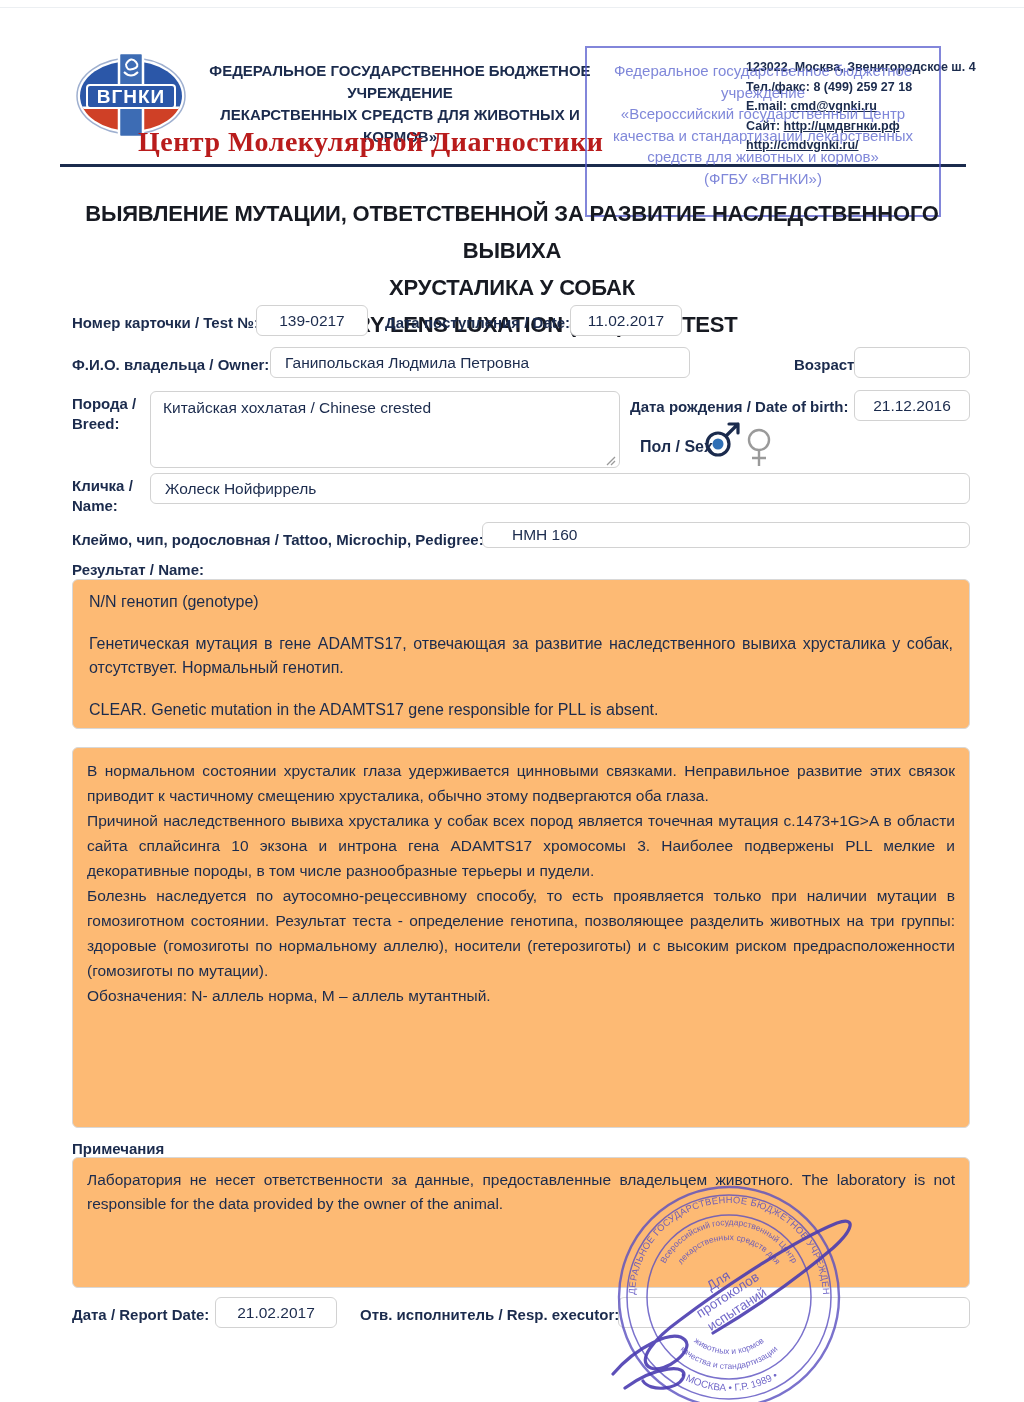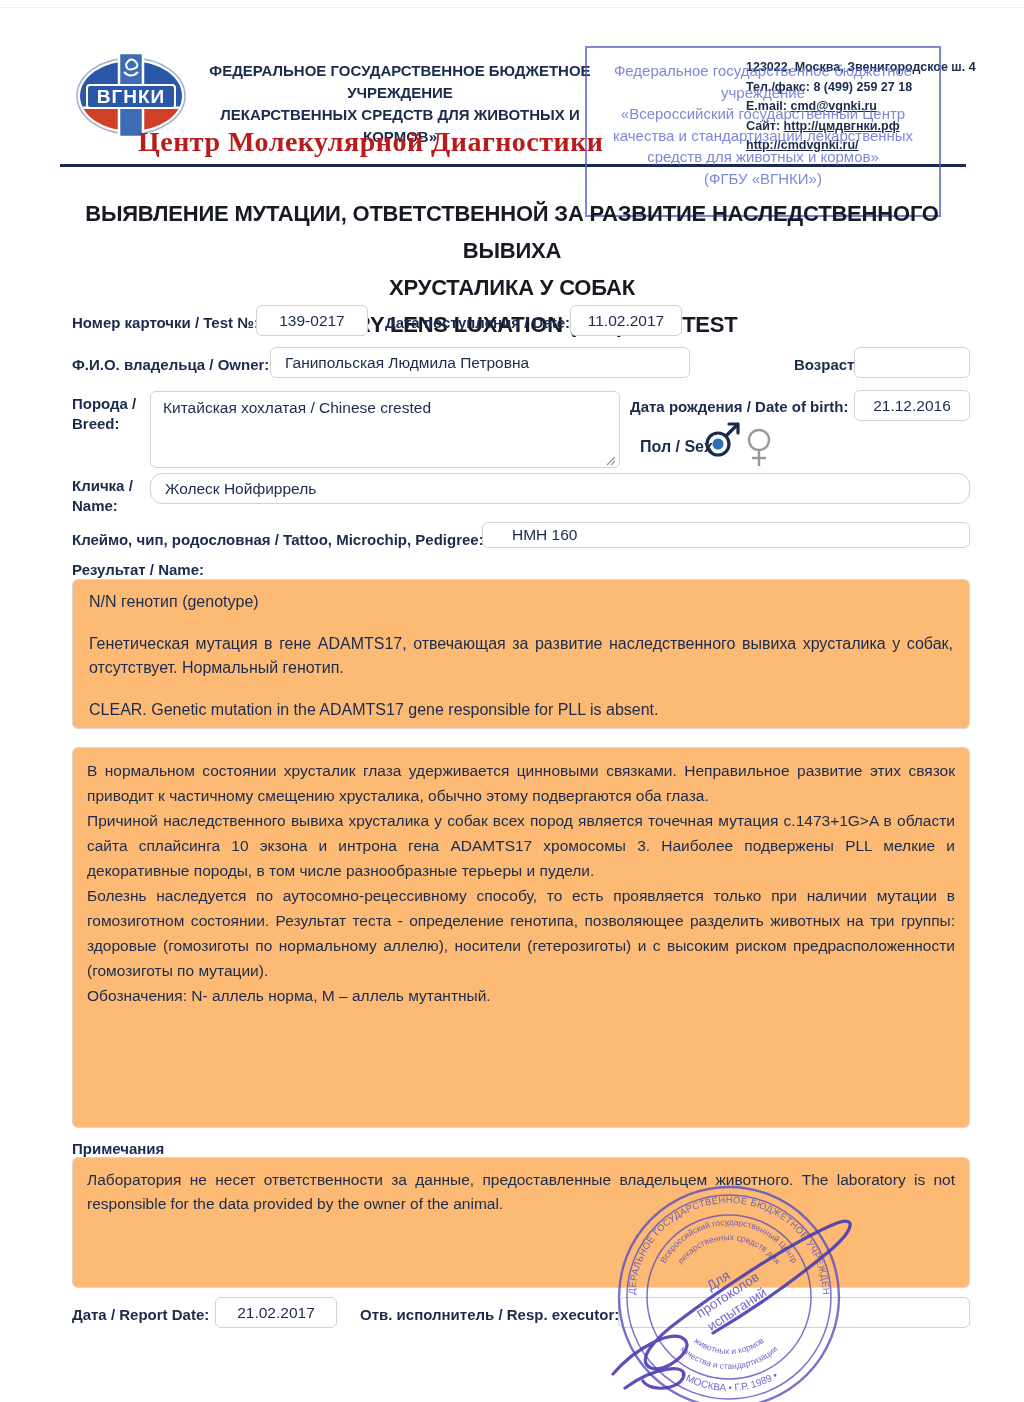--- a/index.html
+++ b/index.html
@@ -130,21 +130,21 @@
   </svg>
   <svg class="sex-svg" style="left:745px;top:428px;" width="28" height="40" viewBox="0 0 28 40">
     <circle cx="14" cy="12" r="10" fill="none" stroke="#9a9a9a" stroke-width="2.4"></circle>
     <path d="M14 22 V38 M7 30 H21" fill="none" stroke="#9a9a9a" stroke-width="2.4"></path>
   </svg>
 
   <div class="lbl" style="left:72px;top:476px;">
     <div>Кличка /</div>
     <div>Name:</div>
   </div>
-  <div class="fld pl" style="left:150px;top:473px;width:820px;height:31px;border-radius:12px;">Жолеск Нойфиррель</div>
+  <div class="fld pl" style="left:150px;top:473px;width:820px;height:31px;">Жолеск Нойфиррель</div>
 
   <div class="lbl" style="left:72px;top:530px;">Клеймо, чип, родословная / Tattoo, Microchip, Pedigree:</div>
   <div class="fld" style="left:482px;top:522px;width:488px;height:26px;padding-left:29px;">НМН 160</div>
 
   <div class="lbl" style="left:72px;top:560px;">Результат / Name:</div>
   <div class="box" id="box-result">
     <p class="gap">N/N генотип (genotype)</p>
     <p class="gap just">Генетическая мутация в гене ADAMTS17, отвечающая за развитие наследственного вывиха хрусталика у собак, отсутствует. Нормальный генотип.</p>
     <p>CLEAR. Genetic mutation in the ADAMTS17 gene responsible for PLL is absent.</p>
   </div>

